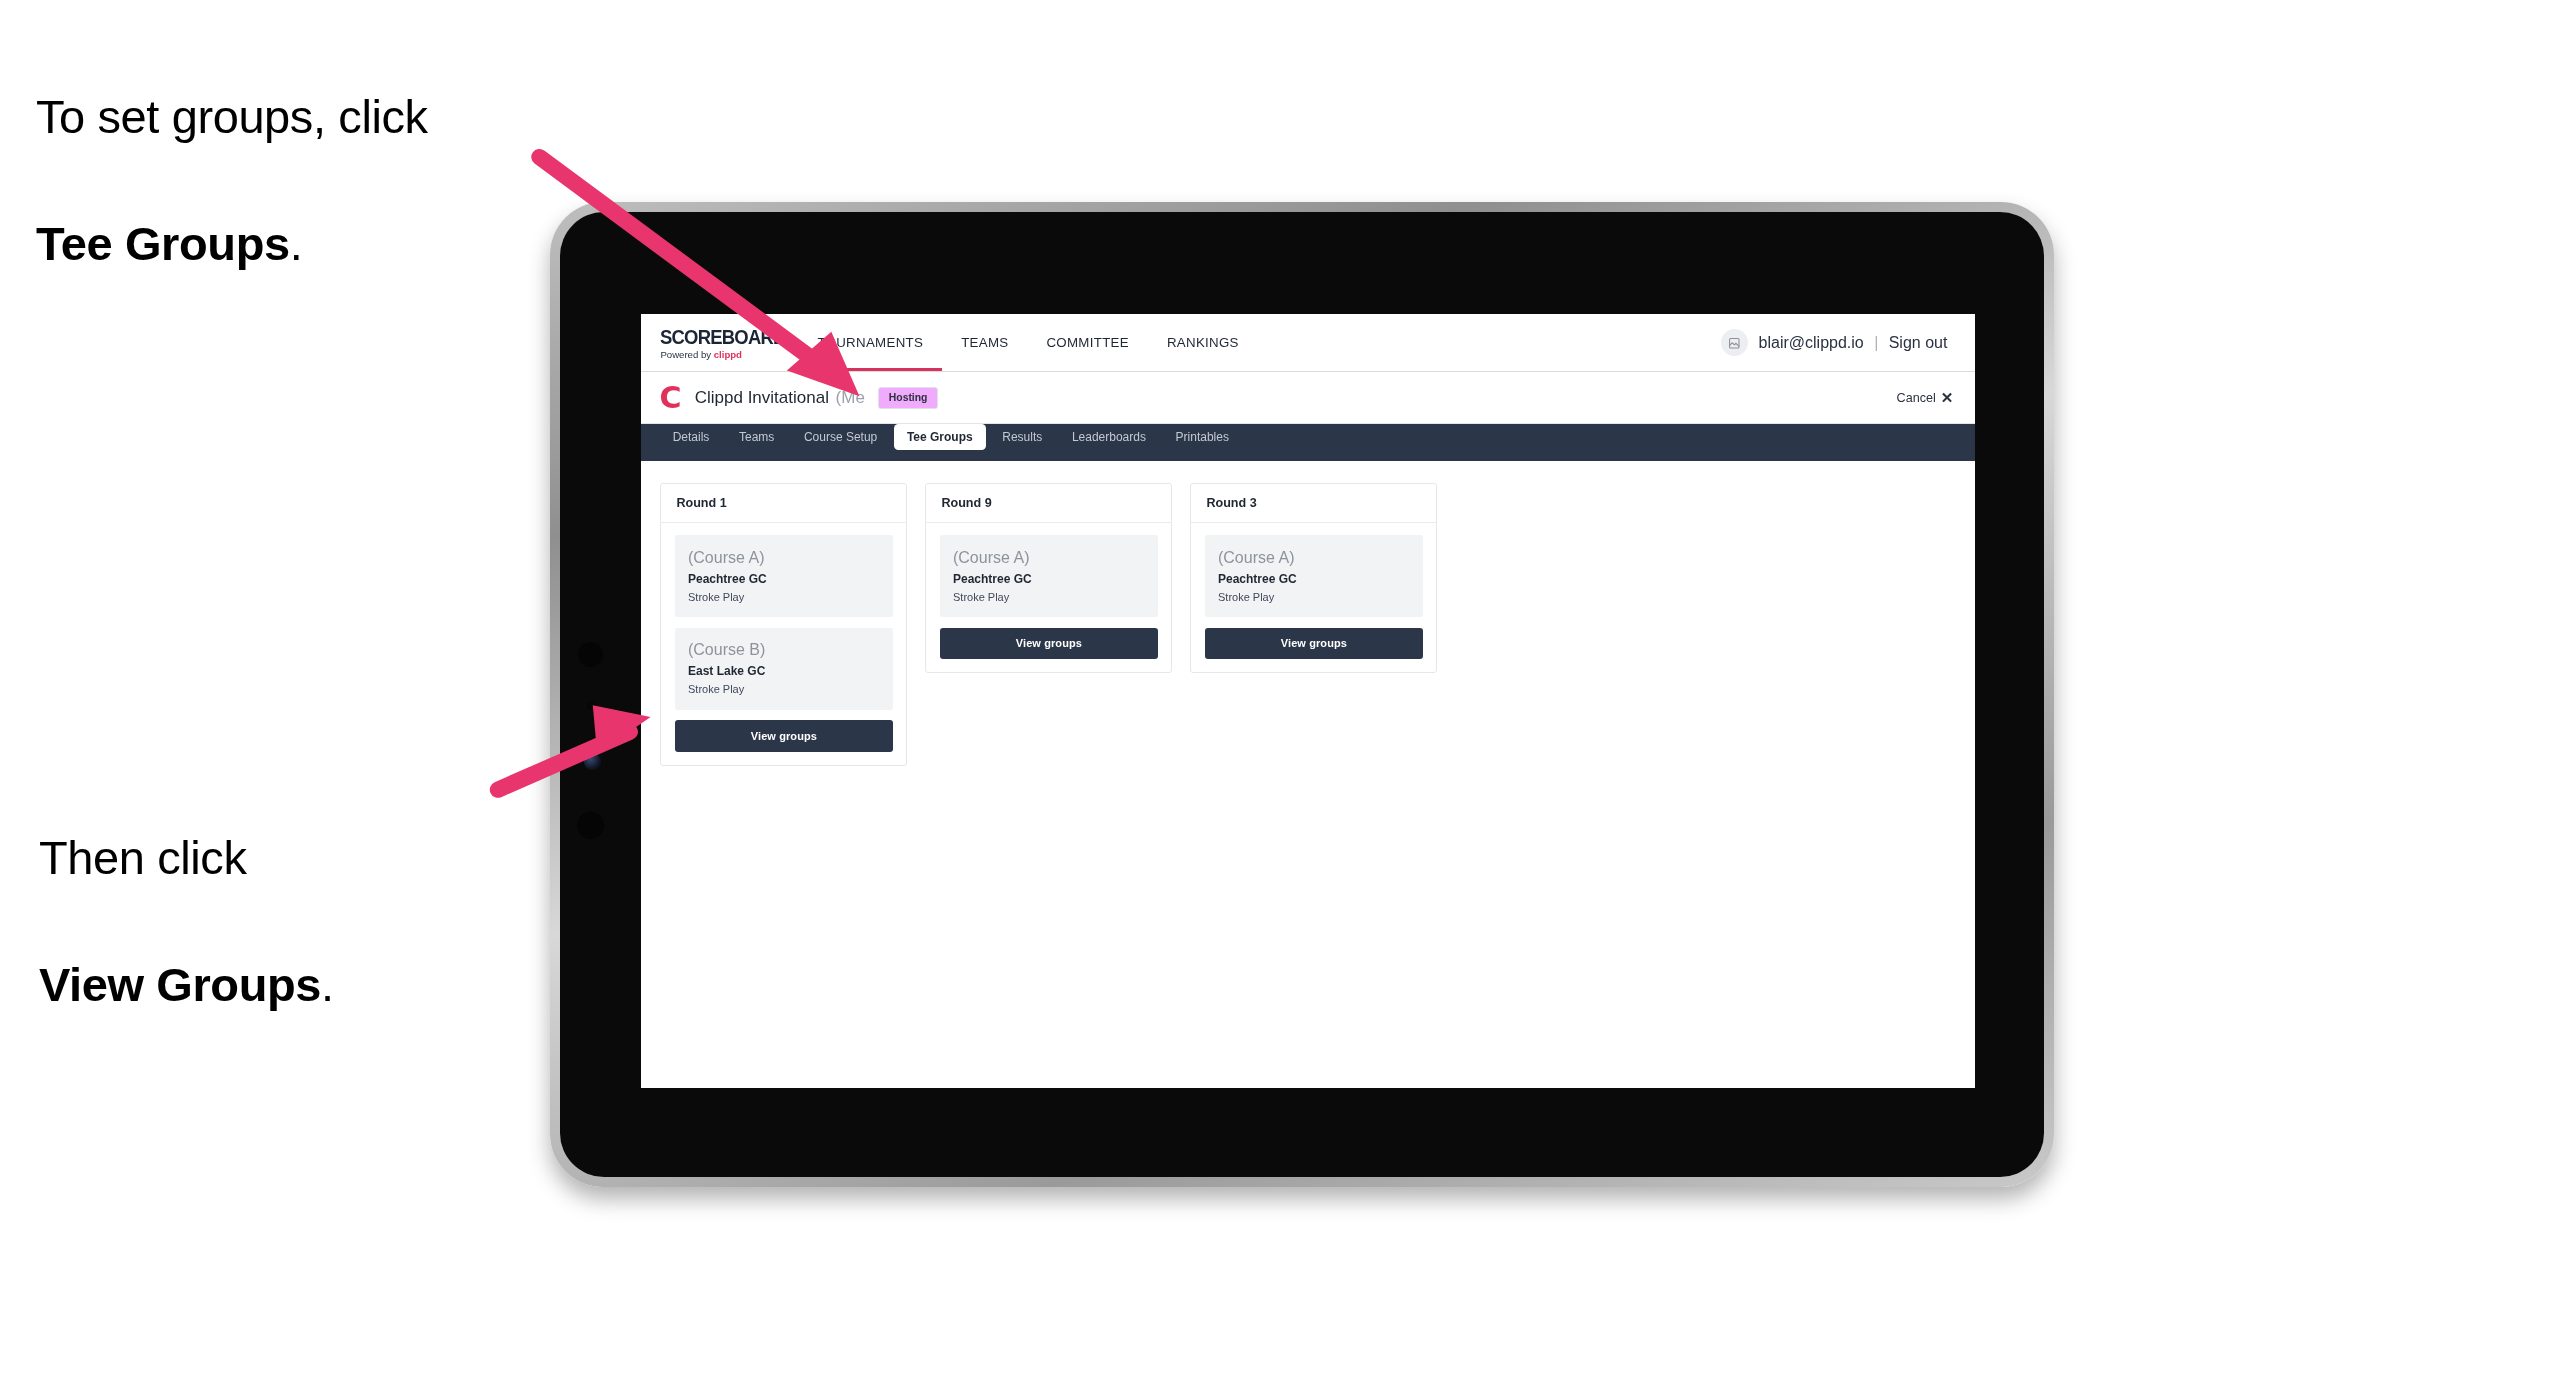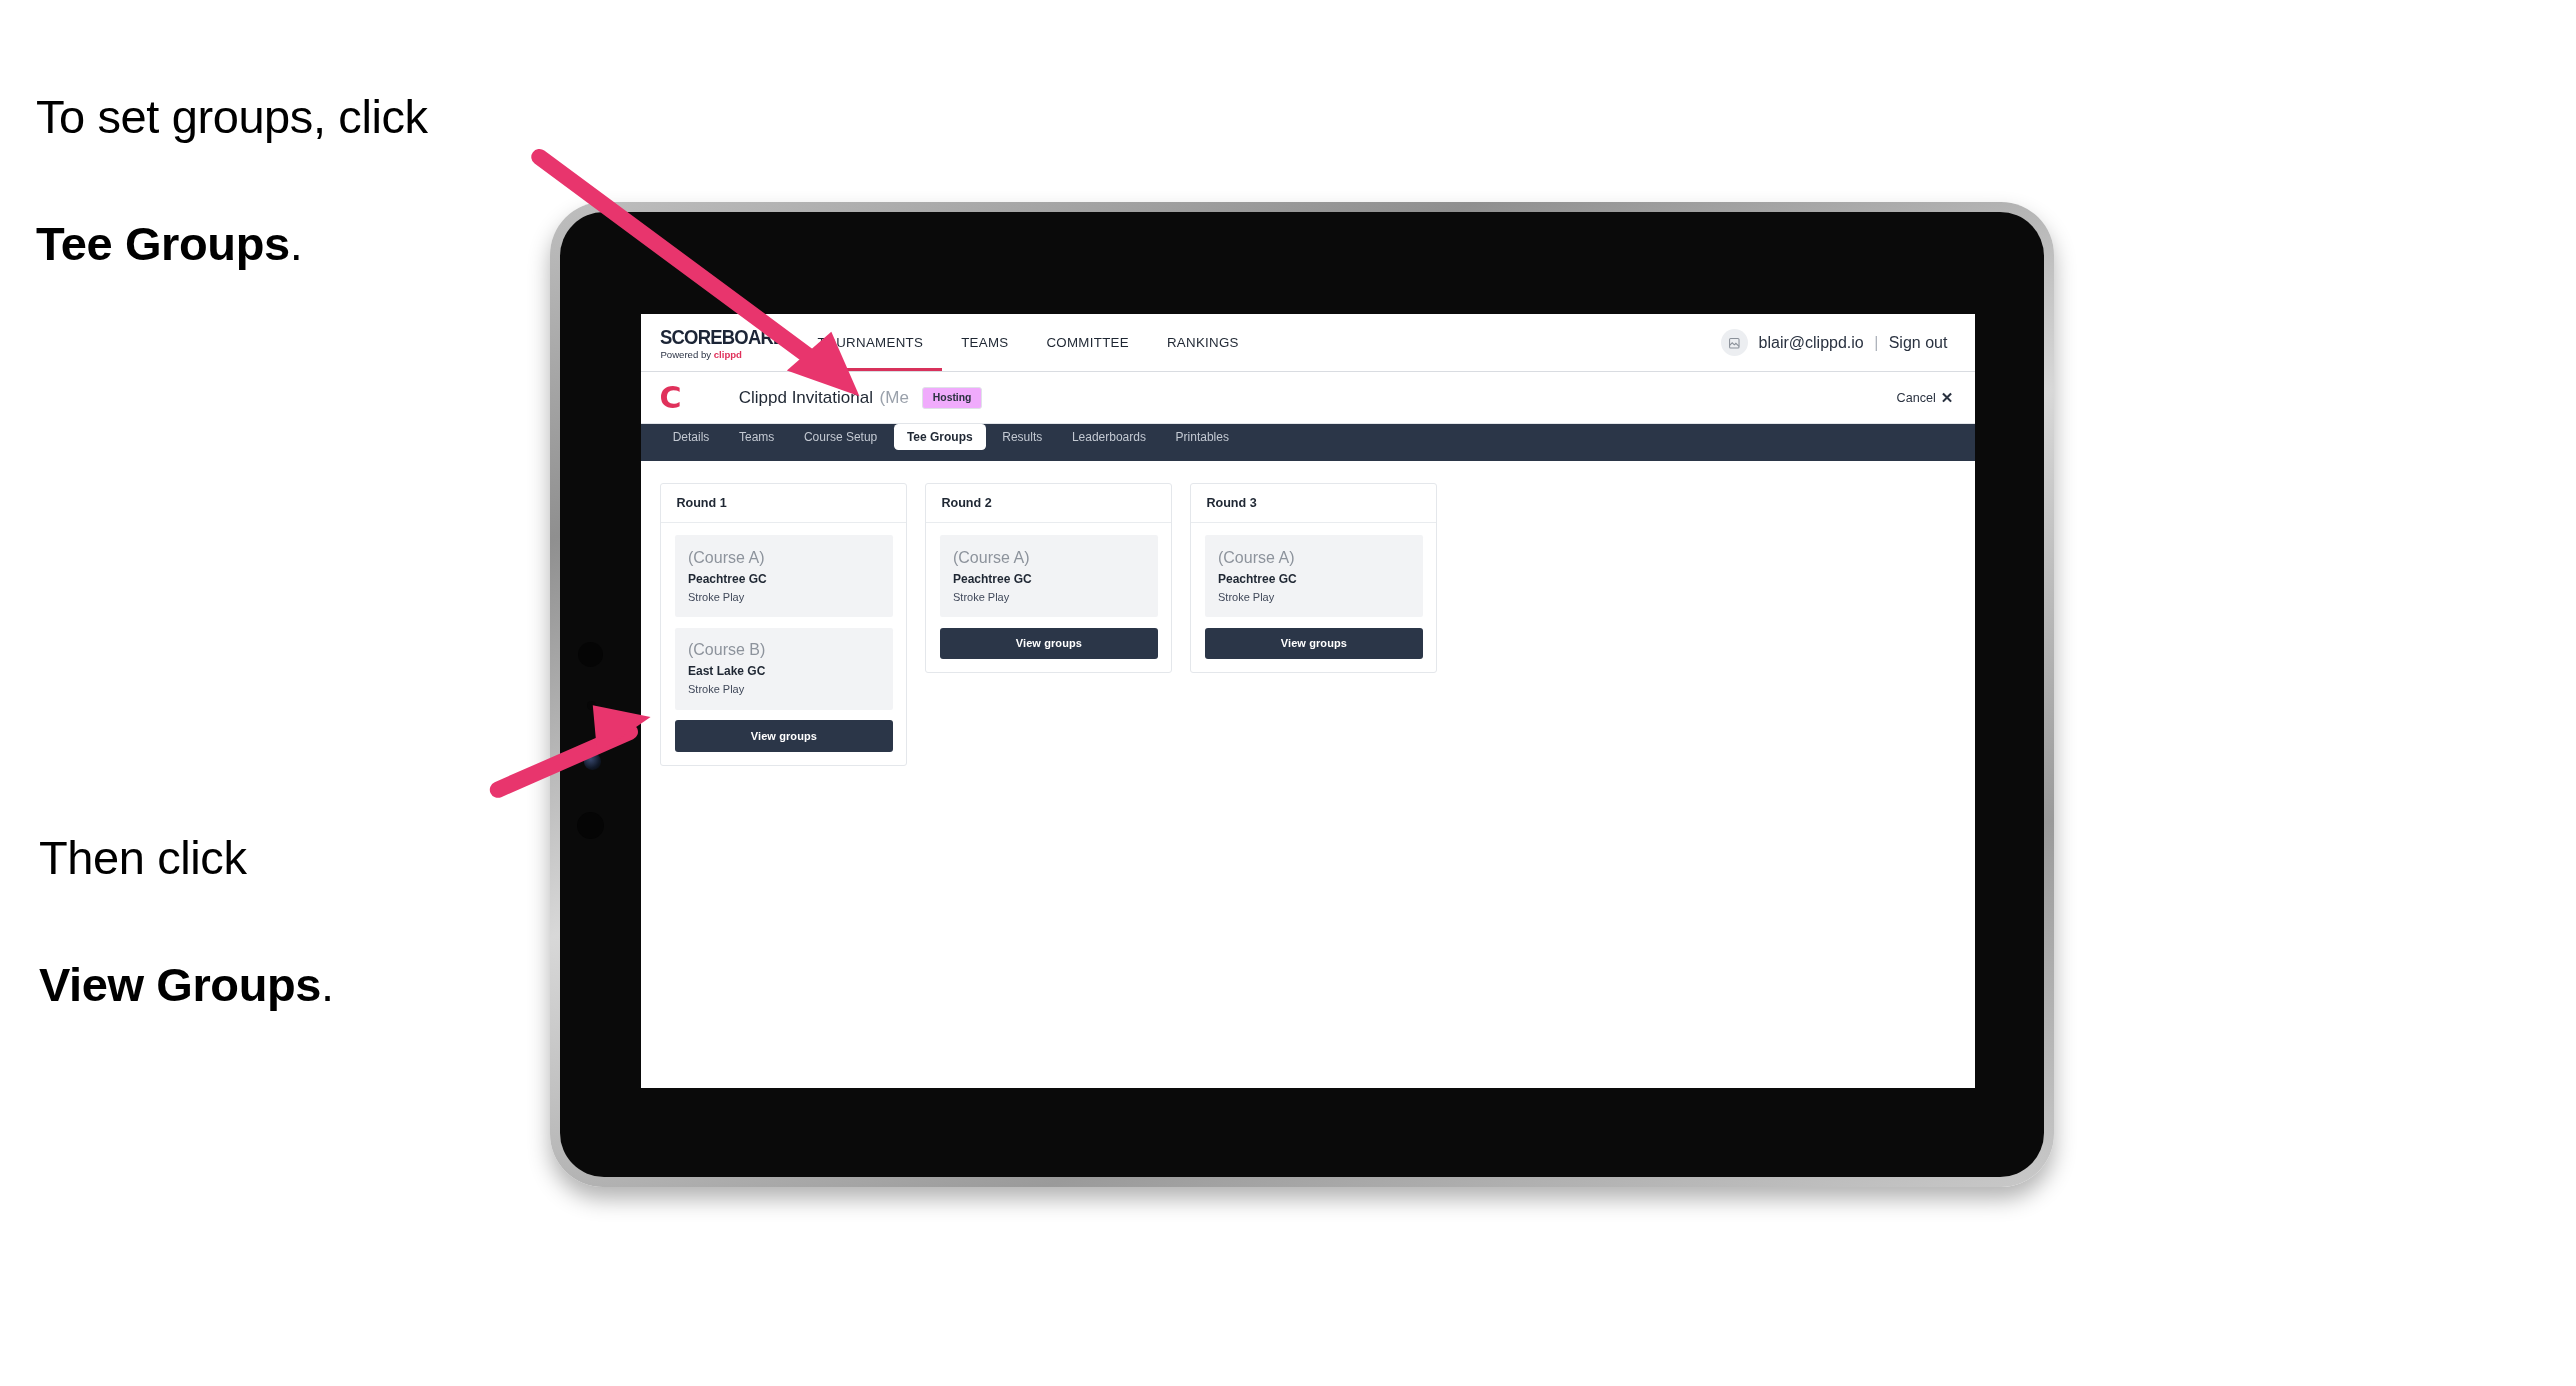--- a/index.html
+++ b/index.html
@@ -120,21 +120,21 @@
     display:flex; align-items:center;
     padding:0 22px 0 18px;
     border-bottom:0.7px solid #e2e5e9;
     background:#fff;
   }
   #clippd-c {
     font-size:30px; font-weight:bold; color:#e0315b;
     line-height:1; margin-right:13.3px;
     font-family:"DejaVu Sans", sans-serif;
   }
-  #tour-title { font-size:17px; color:#1f2733;margin-left:44px; }
+  #tour-title { font-size:17px; color:#1f2733; }
   #tour-sub { font-size:17px; color:#9aa1ab; margin-left:6.7px; }
   #hosting-badge {
     margin-left:13.3px;
     border:0.7px solid #dfe2e7; border-radius:3px;
     padding:4.4px 9.6px;
     font-size:10.4px; font-weight:bold; color:#2a3240;
     background:#f0abfc;
   }
   #cancel-btn {
     margin-left:auto;
@@ -295,21 +295,21 @@
               <div class="course-box">
                 <div class="course-label">(Course B)</div>
                 <div class="course-name">East Lake GC</div>
                 <div class="course-format">Stroke Play</div>
               </div>
               <button class="view-groups-btn">View groups</button>
             </div>
           </div>
 
           <div class="round-card">
-            <div class="round-head">Round 2</div>
+            <div class="round-head">Round 9</div>
             <div class="round-body">
               <div class="course-box">
                 <div class="course-label">(Course A)</div>
                 <div class="course-name">Peachtree GC</div>
                 <div class="course-format">Stroke Play</div>
               </div>
               <button class="view-groups-btn">View groups</button>
             </div>
           </div>
 

